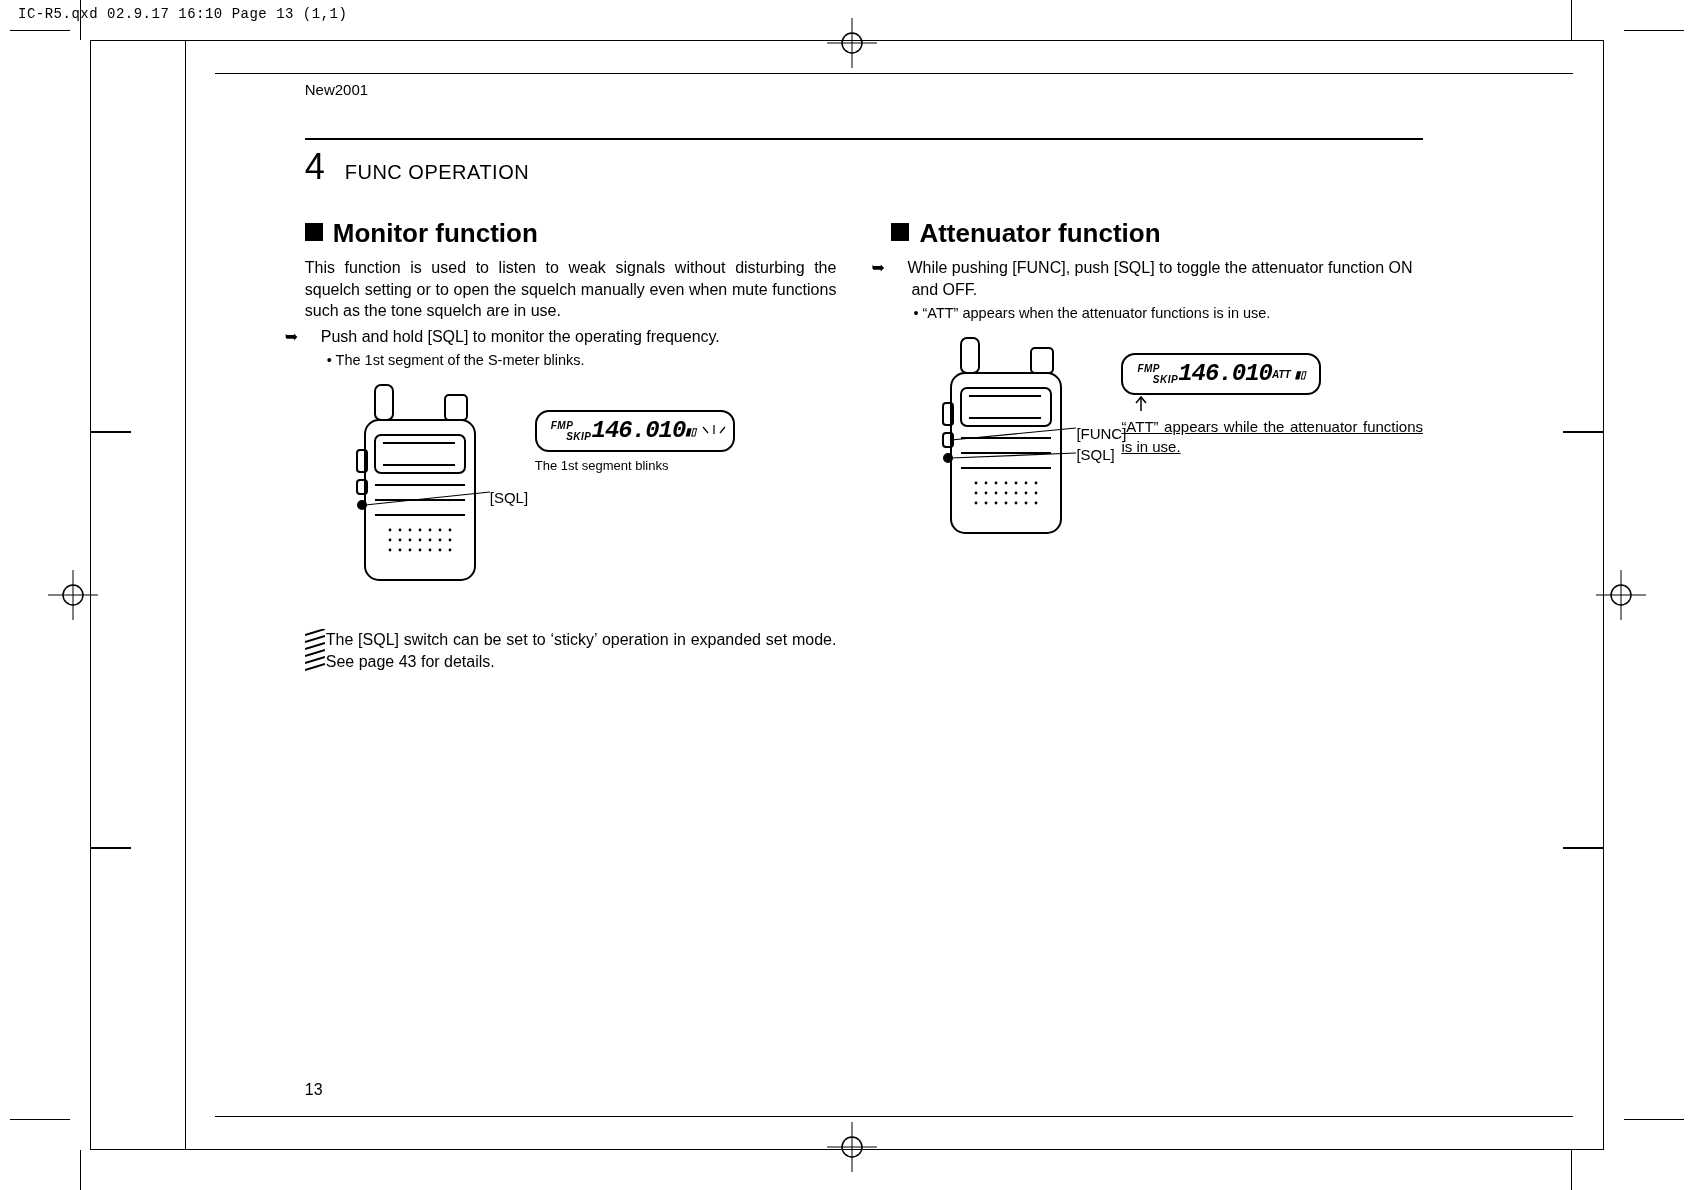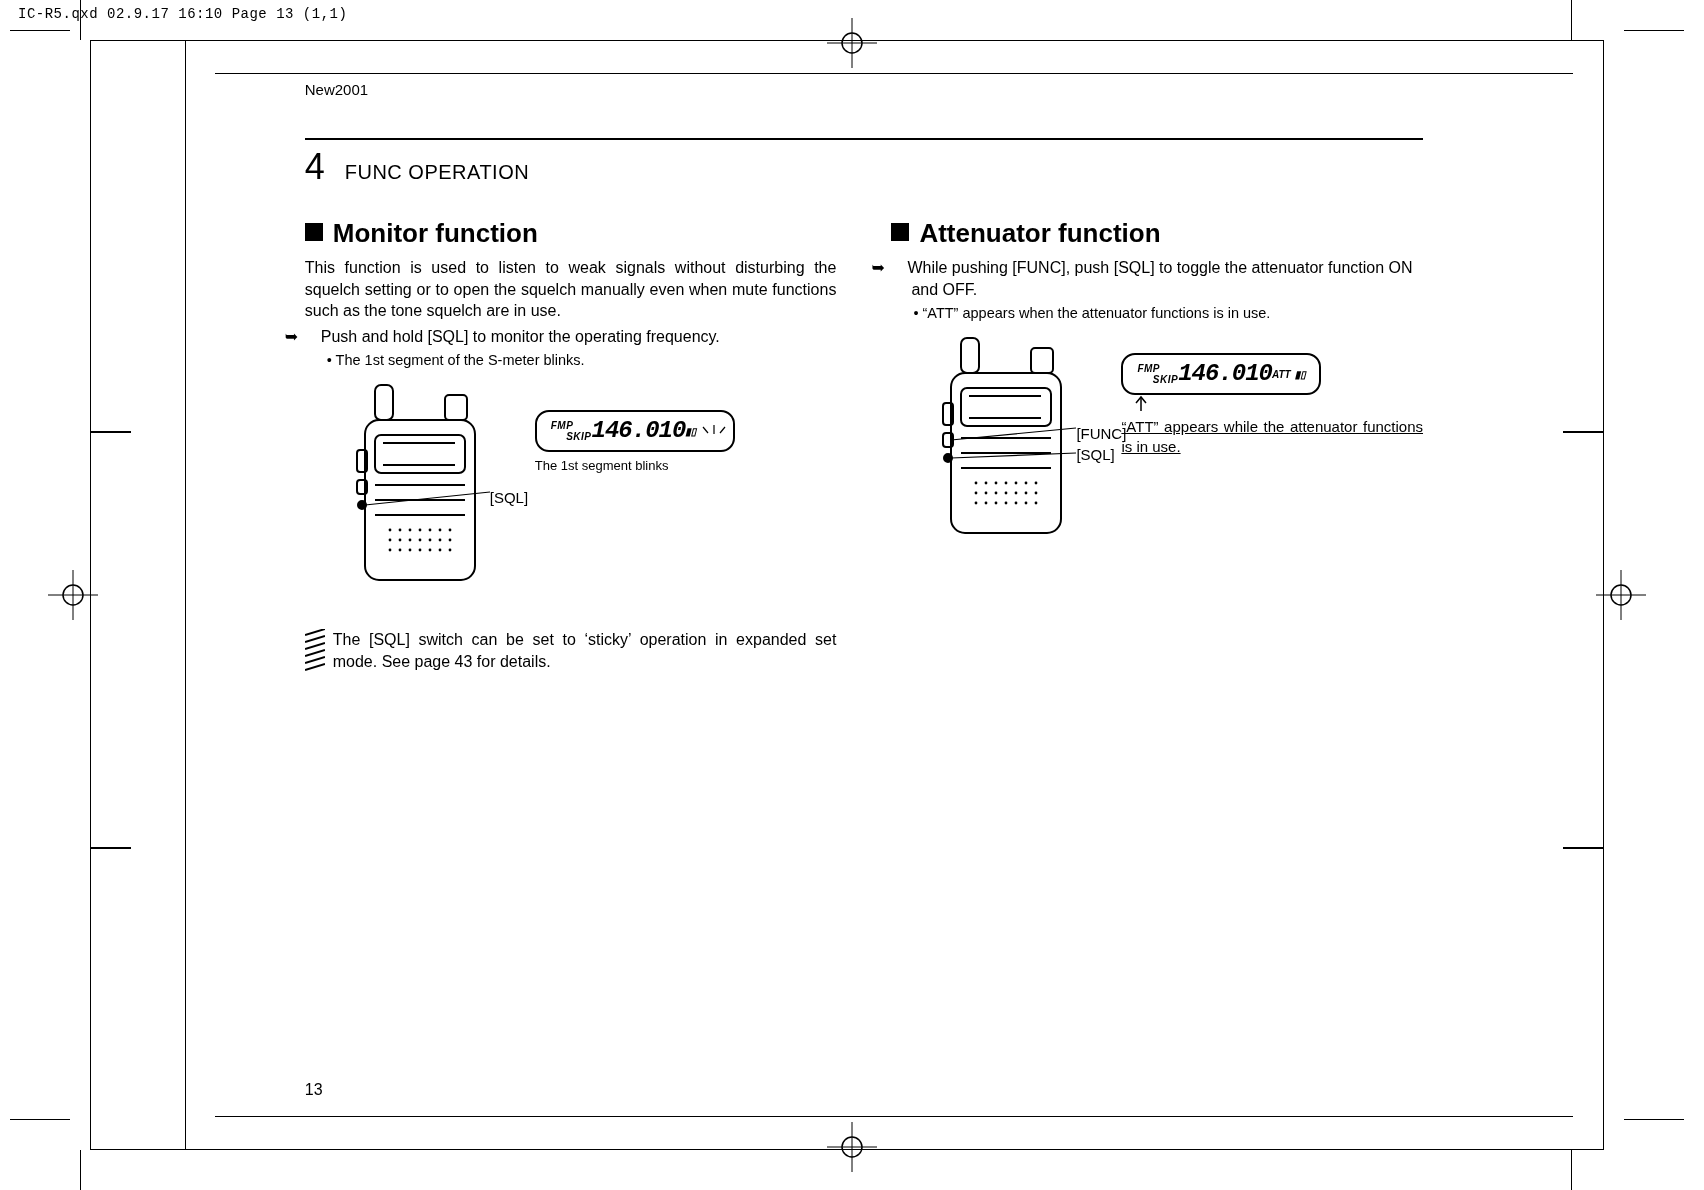--- a/index.html
+++ b/index.html
@@ -215,21 +215,21 @@
   }
   .side-caption {
     font-size: 15px;
     line-height: 1.35;
     text-align: justify;
     text-decoration: underline;
   }
   .note-row {
     display: flex;
     align-items: flex-start;
-    gap: 8px;
+    gap: 1px;
     margin-top: 15px;
   }
   .hatch {
     flex: 0 0 auto;
   }
   .note-text {
     font-size: 16px;
     line-height: 1.35;
     text-align: justify;
   }

